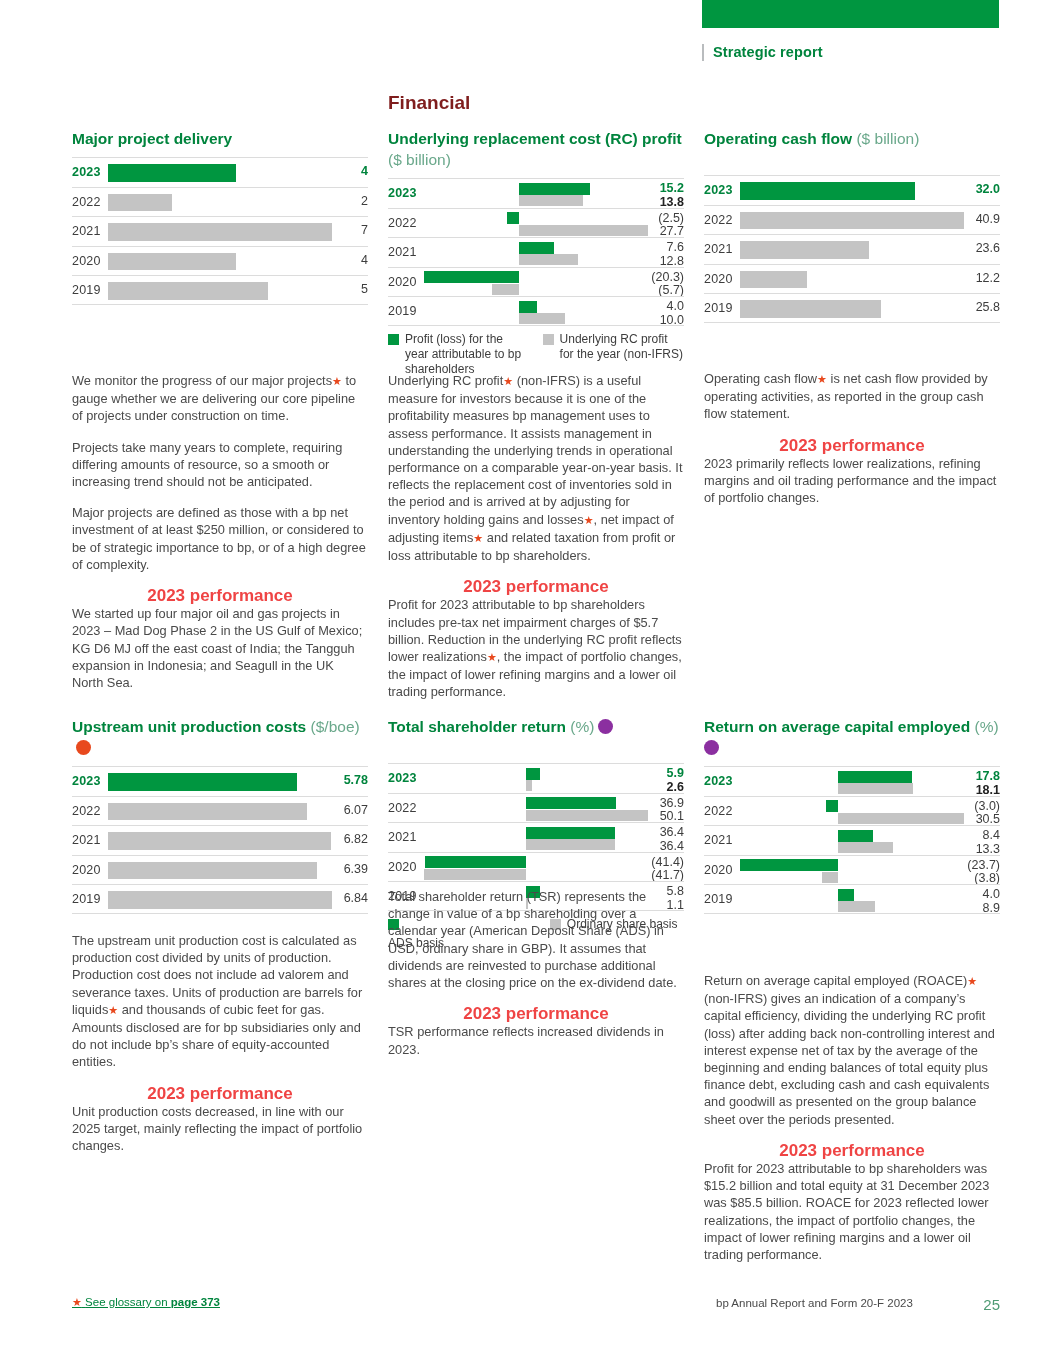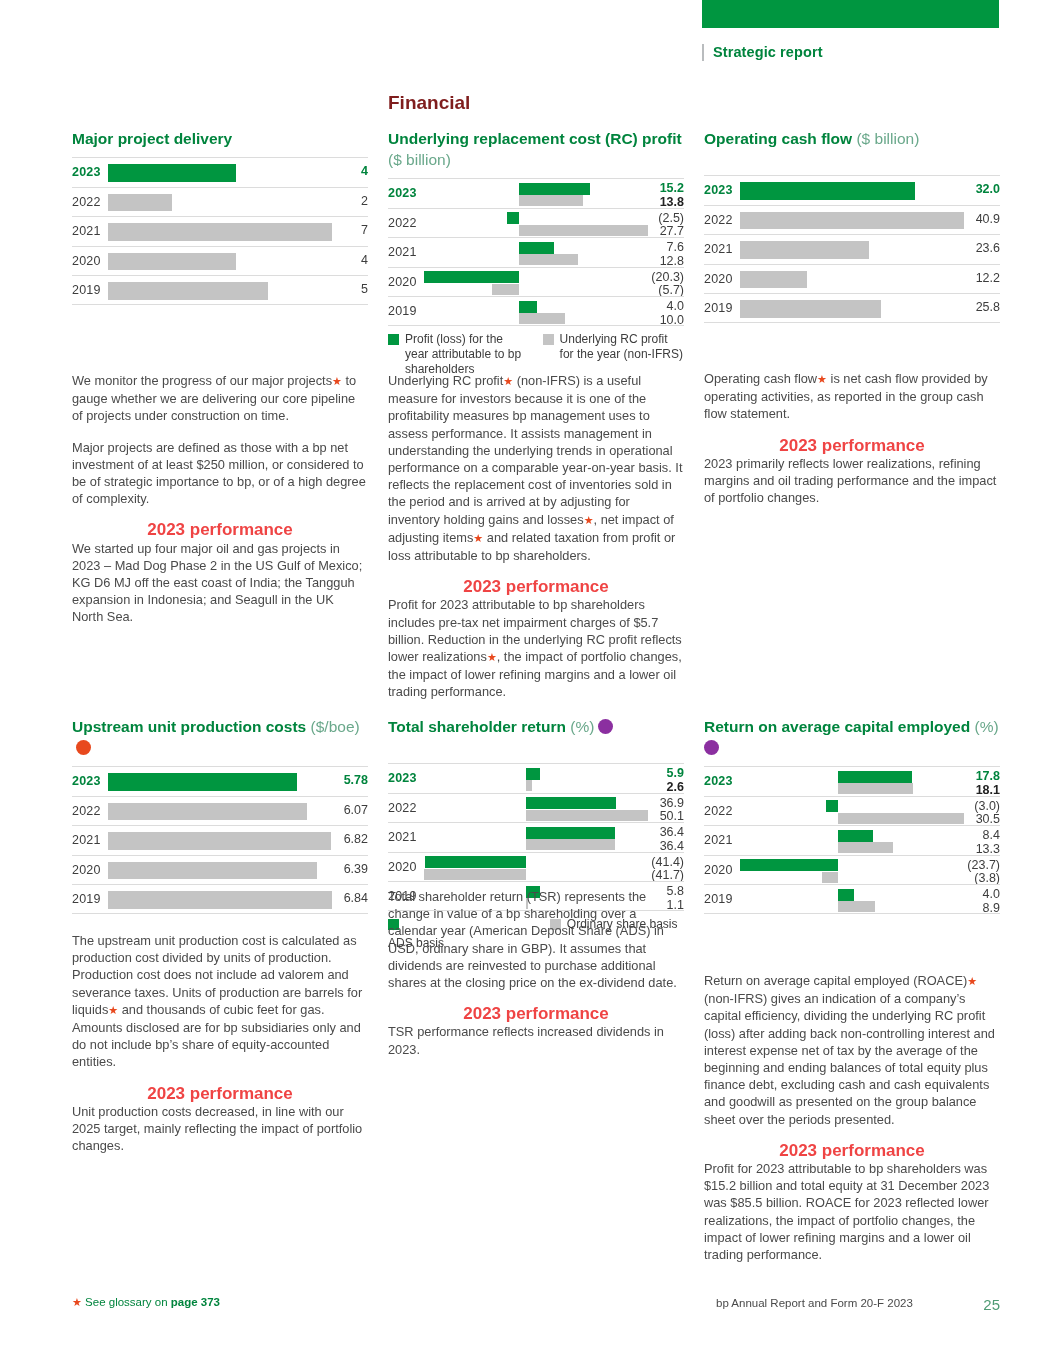--- a/index.html
+++ b/index.html
@@ -106,21 +106,21 @@
   .perf-head {
     font-size: 17px; font-weight: bold; color: #ef4444;
     line-height: 17.2px; margin-bottom: 1px; text-align: center;
   }
   .star { color: #e8491e; font-size: 11px; }
 
   
   .footer { position: absolute; left: 72px; top: 1296px; width: 928px; height: 22px; }
   .footer-left {
     position: absolute; left: 0; top: 0;
-    font-size: 11.5px; color: #00843d;
+    font-size: 11.5px; color: #00843d; text-decoration: underline;
   }
   .footer-left b { color: #00843d; }
   .footer-center {
     position: absolute; left: 644px; top: 1px;
     font-size: 11.5px; color: #4a4a4a;
   }
   .footer-page {
     position: absolute; right: 0; top: 0;
     font-size: 15px; color: #4f9b74;
   }
@@ -167,20 +167,21 @@
           <div class="yr">2019</div>
           <div class="bar bar-grey" style="left: 36px; width: 160px;"></div>
           <div class="val">5</div>
         </div>
       </div>
   </div>
 
   <div class="col col-1" style="top:372px;">
     <div class="body-copy">
       <p>We monitor the progress of our major projects<span class="star">★</span> to gauge whether we are delivering our core pipeline of projects under construction on time.</p>
+      <p>Projects take many years to complete, requiring differing amounts of resource, so a smooth or increasing trend should not be anticipated.</p>
       <p>Major projects are defined as those with a bp net investment of at least $250 million, or considered to be of strategic importance to bp, or of a high degree of complexity.</p>
       <div class="perf-head">2023 performance</div>
       <p>We started up four major oil and gas projects in 2023 – Mad Dog Phase 2 in the US Gulf of Mexico; KG D6 MJ off the east coast of India; the Tangguh expansion in Indonesia; and Seagull in the UK North Sea.</p>
     </div>
   </div>
 
   <div class="col col-2" style="top:128px;">
     <div class="block-title">
       <span>Underlying replacement cost (RC) profit</span>
       <span class="unit">($ billion)</span>

